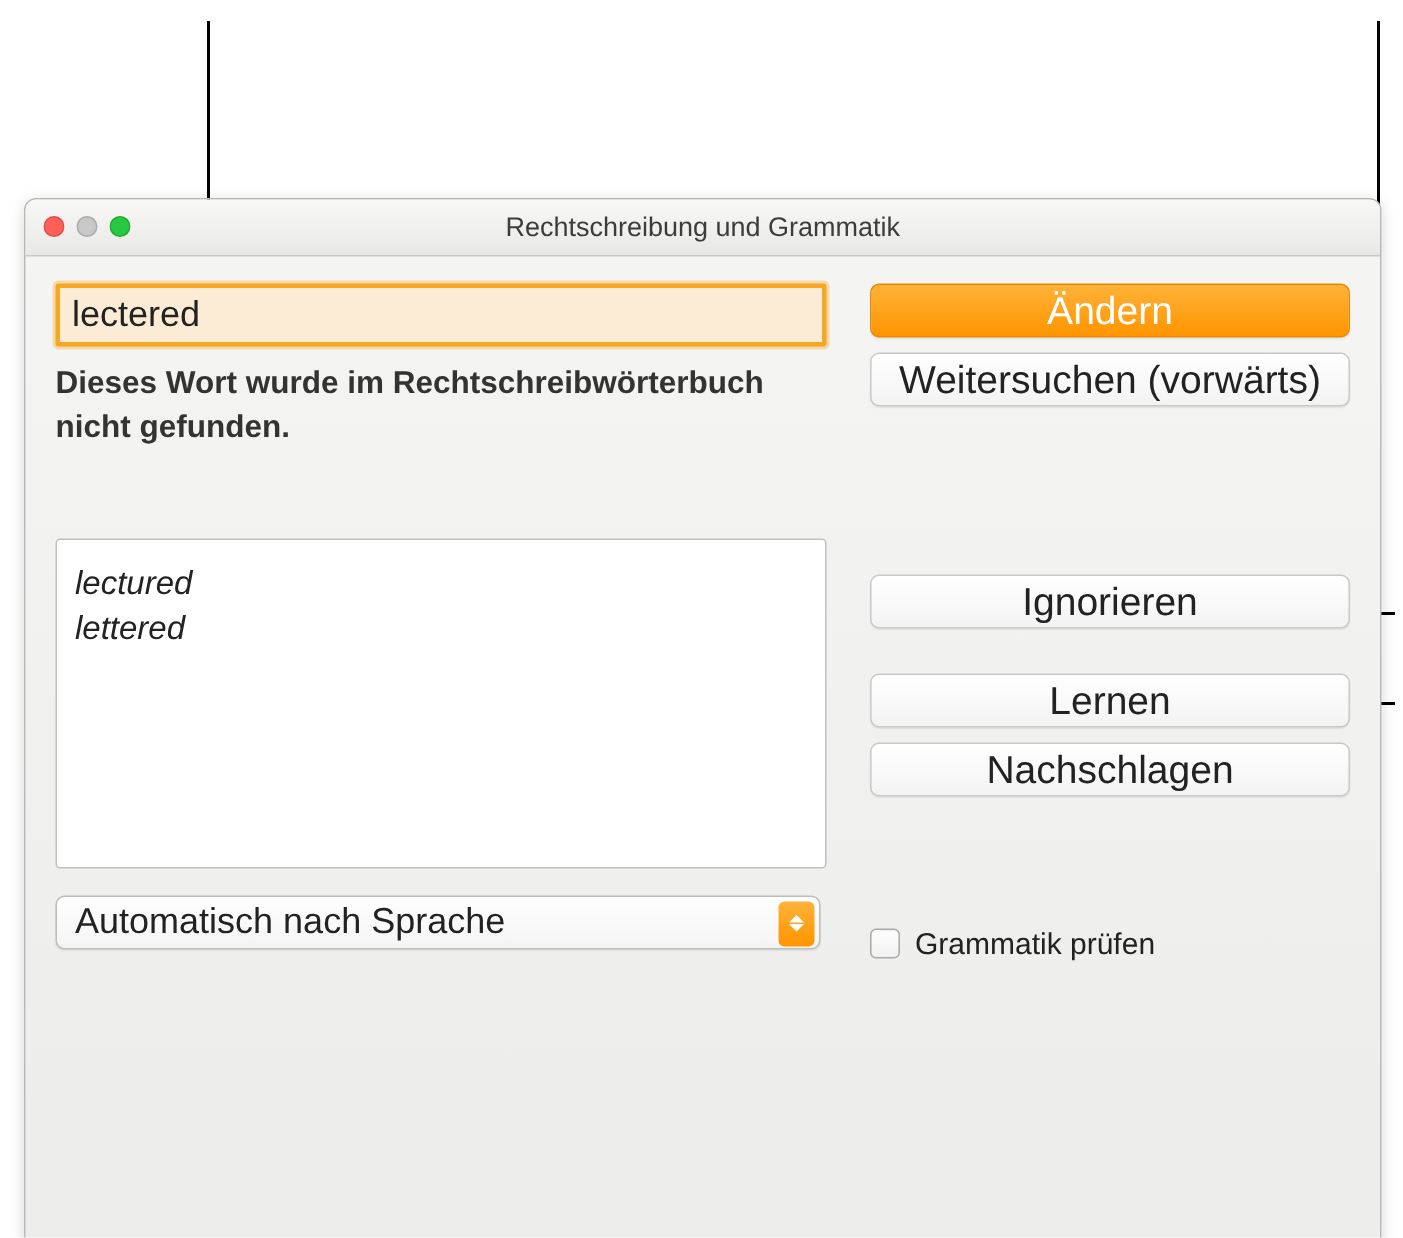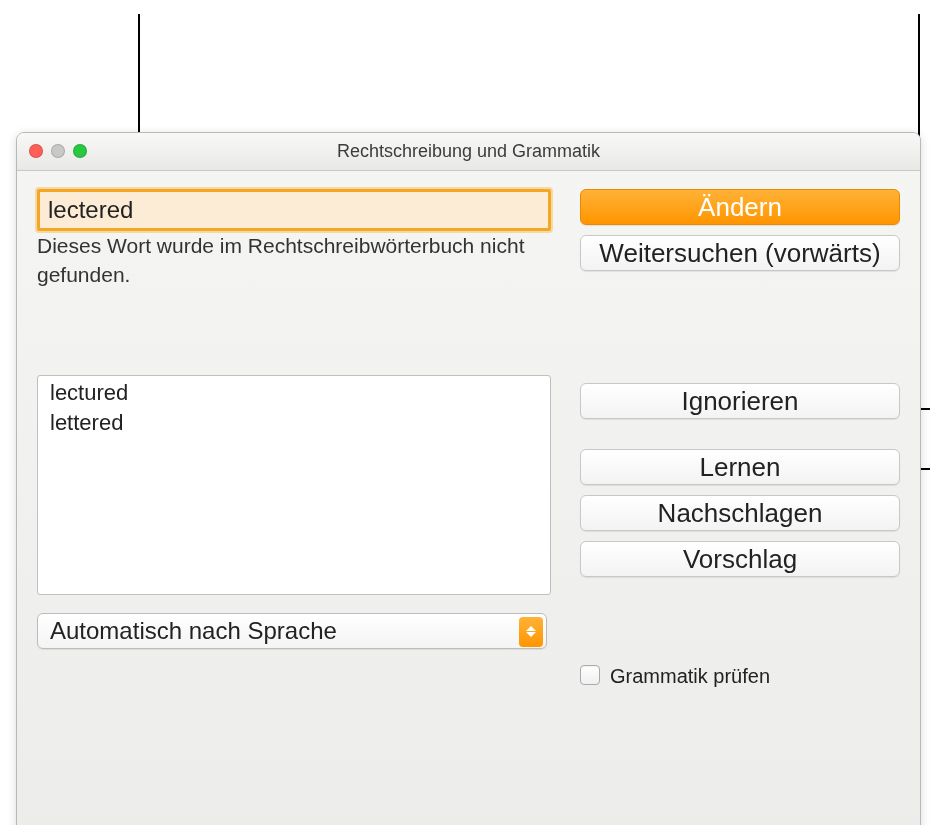--- a/index.html
+++ b/index.html
@@ -82,33 +82,36 @@
       background: #fdecd5;
       border: 3px solid #f5a623;
       border-radius: 2px;
       font-size: 24px;
       padding: 2px 8px;
       color: #222;
       outline: none;
       box-shadow: 0 0 0 2px rgba(245,166,35,0.35);
     }
     .status-text {
+      margin-top: 10px;
       font-size: 21px;
       color: #333;
       line-height: 1.4;
+      font-weight: bold;
     }
     .suggestions-box {
-      margin-top: 85px;
+      margin-top: 59px;
       width: 100%;
       height: 220px;
       background: #fff;
       border: 1px solid #c0c0c0;
       border-radius: 3px;
-      padding: 2px 0;
+      padding: 14px 0;
       overflow: auto;
+      font-style: italic;
     }
     .suggestion-item {
       padding: 2px 12px;
       font-size: 22px;
       color: #222;
       cursor: default;
     }
     .lang-select {
       margin-top: 18px;
       width: 510px;
@@ -227,21 +230,20 @@
     </div>
 
     <div class="right-col">
       <div class="btn btn-primary">Ändern</div>
       <div class="btn">Weitersuchen (vorwärts)</div>
       <div class="spacer-1"></div>
       <div class="btn">Ignorieren</div>
       <div style="height:10px"></div>
       <div class="btn">Lernen</div>
       <div class="btn">Nachschlagen</div>
-      <div class="btn">Vorschlag</div>
 
       <div class="checkbox-row">
         <div class="checkbox"></div>
         <span>Grammatik prüfen</span>
       </div>
     </div>
   </div>
 </div>
 
 </body></html>

